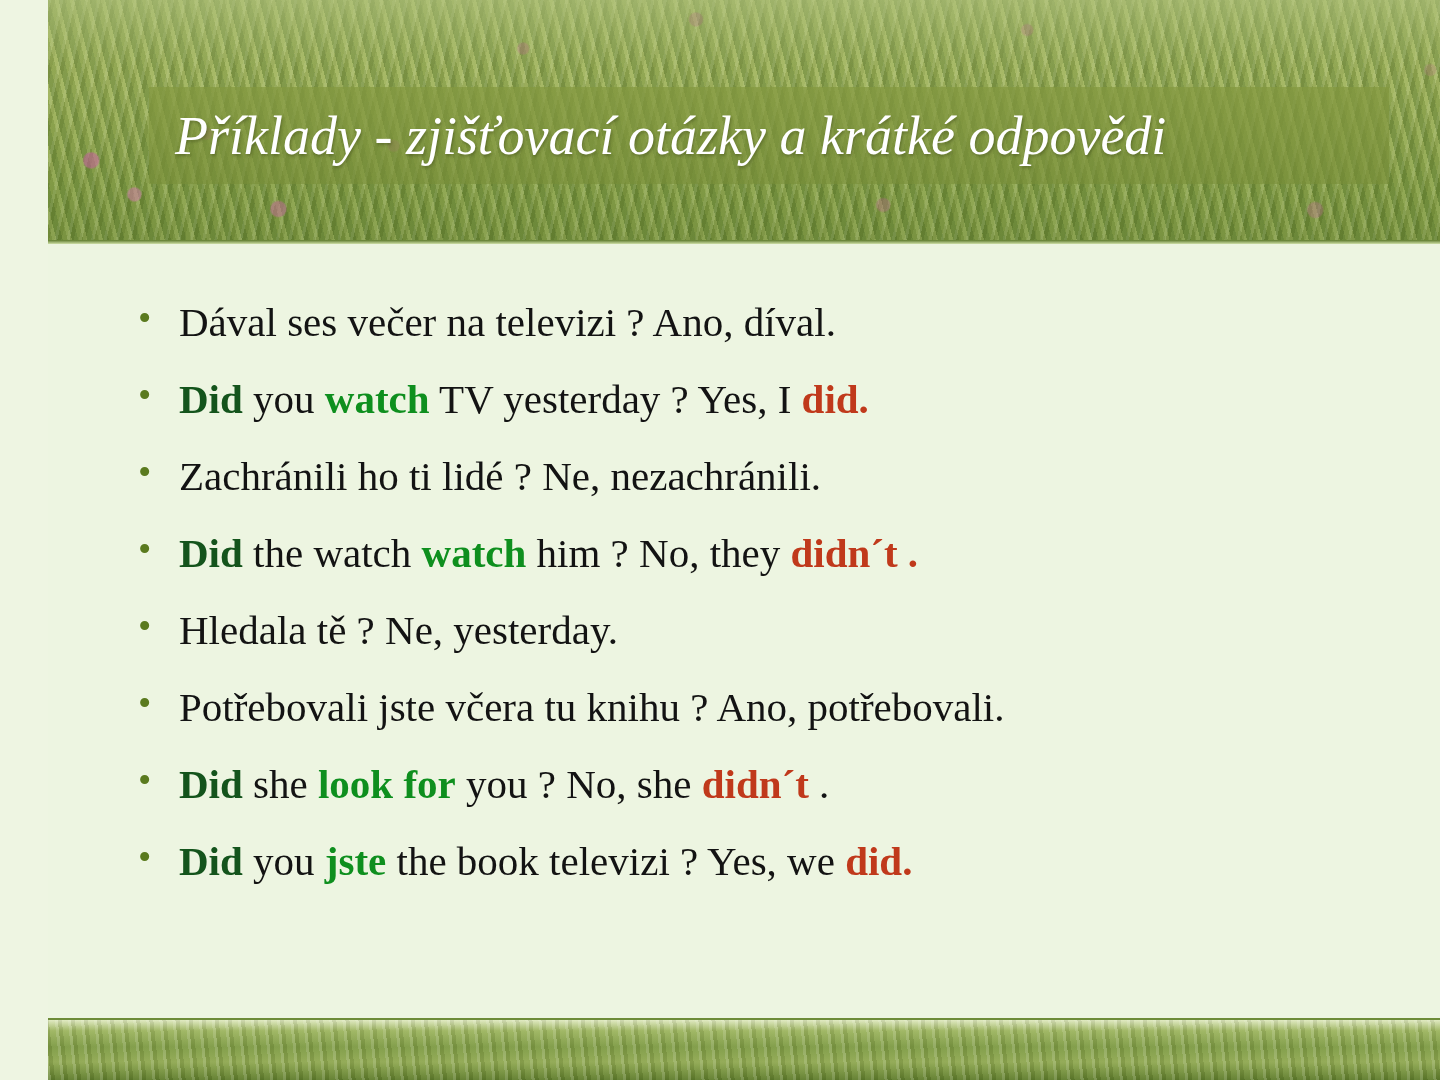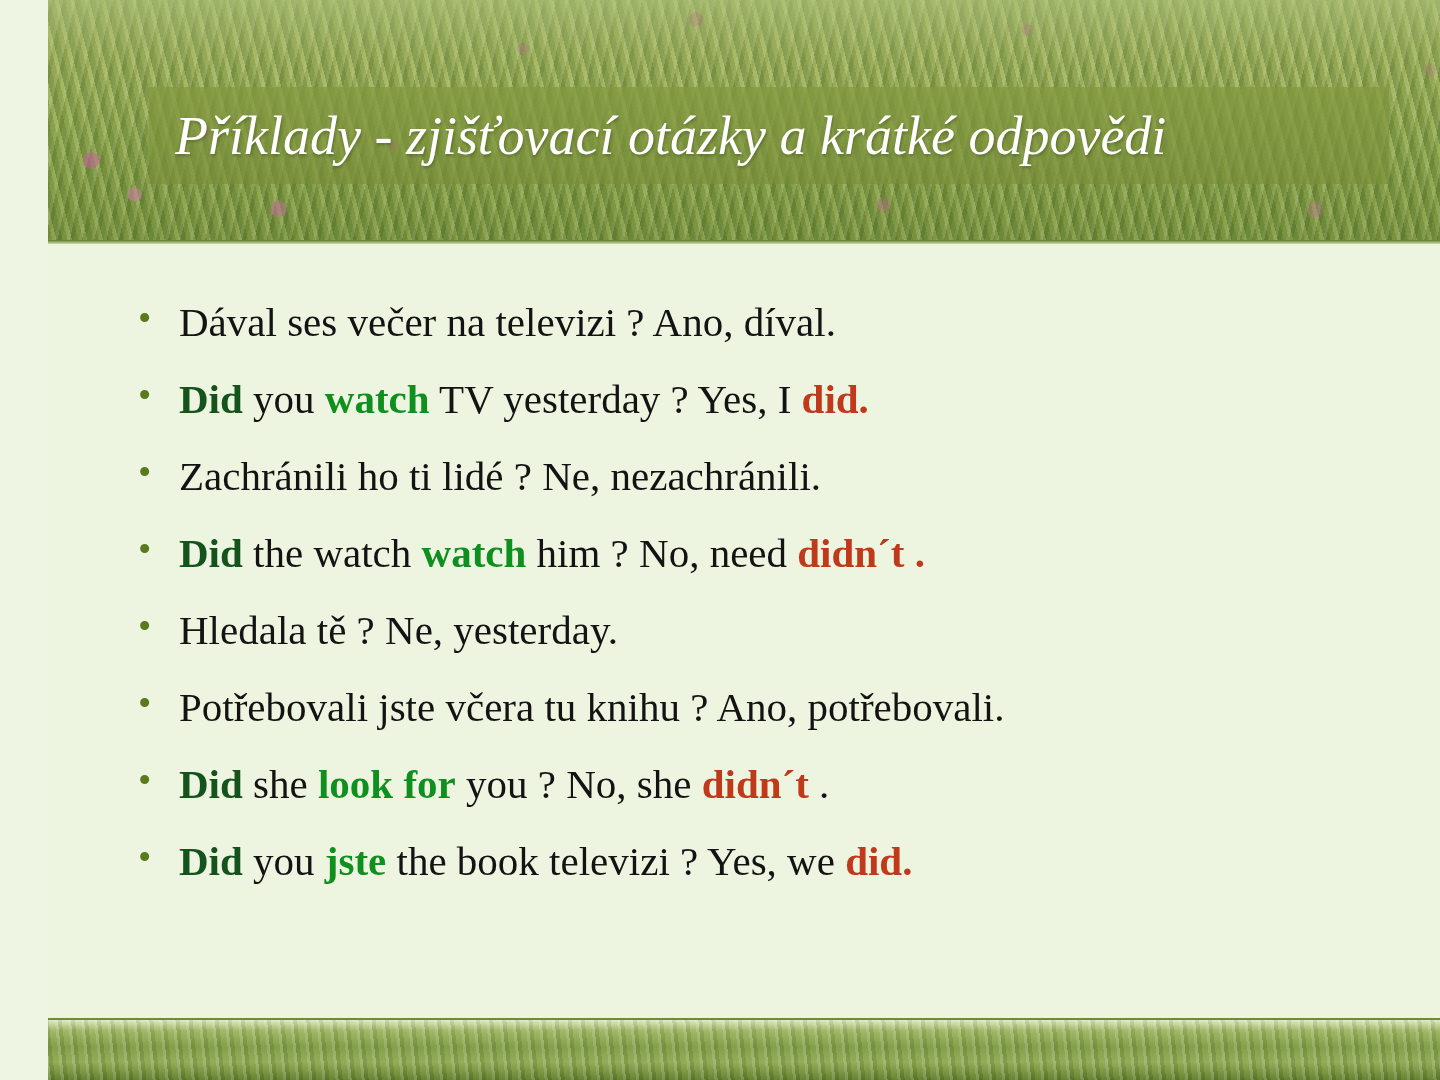--- a/index.html
+++ b/index.html
@@ -163,21 +163,21 @@
 
   <div class="title-plaque">
     <div class="title-text">Příklady - zjišťovací otázky a krátké odpovědi</div>
   </div>
 
   <div class="body-area">
     <ul class="bullets" id="bullet-list">
         <li><span class="t-black">Dával ses večer na televizi ? Ano, díval.</span></li>
         <li><span class="t-dgreen">Did</span><span class="t-black"> you </span><span class="t-green">watch</span><span class="t-black"> TV yesterday ? Yes, I </span><span class="t-red">did.</span></li>
         <li><span class="t-black">Zachránili ho ti lidé ? Ne, nezachránili.</span></li>
-        <li><span class="t-dgreen">Did</span><span class="t-black"> the watch </span><span class="t-green">watch</span><span class="t-black"> him ? No, need </span><span class="t-red">didn´t</span><span class="t-red"> .</span></li>
+        <li><span class="t-dgreen">Did</span><span class="t-black"> the watch </span><span class="t-green">watch</span><span class="t-black"> him ? No, they </span><span class="t-red">didn´t</span><span class="t-red"> .</span></li>
         <li><span class="t-black">Hledala tě ? Ne, yesterday.</span></li>
         <li><span class="t-black">Potřebovali jste včera tu knihu ? Ano, potřebovali.</span></li>
         <li><span class="t-dgreen">Did</span><span class="t-black"> she </span><span class="t-green">look for</span><span class="t-black"> you ? No, she </span><span class="t-red">didn´t</span><span class="t-black"> .</span></li>
         <li><span class="t-dgreen">Did</span><span class="t-black"> you </span><span class="t-green">jste</span><span class="t-black"> the book televizi ? Yes, we </span><span class="t-red">did.</span></li>
       </ul>
   </div>
 
   <div class="bottom-edge"></div>
   <div class="bottom-band"></div>
 

